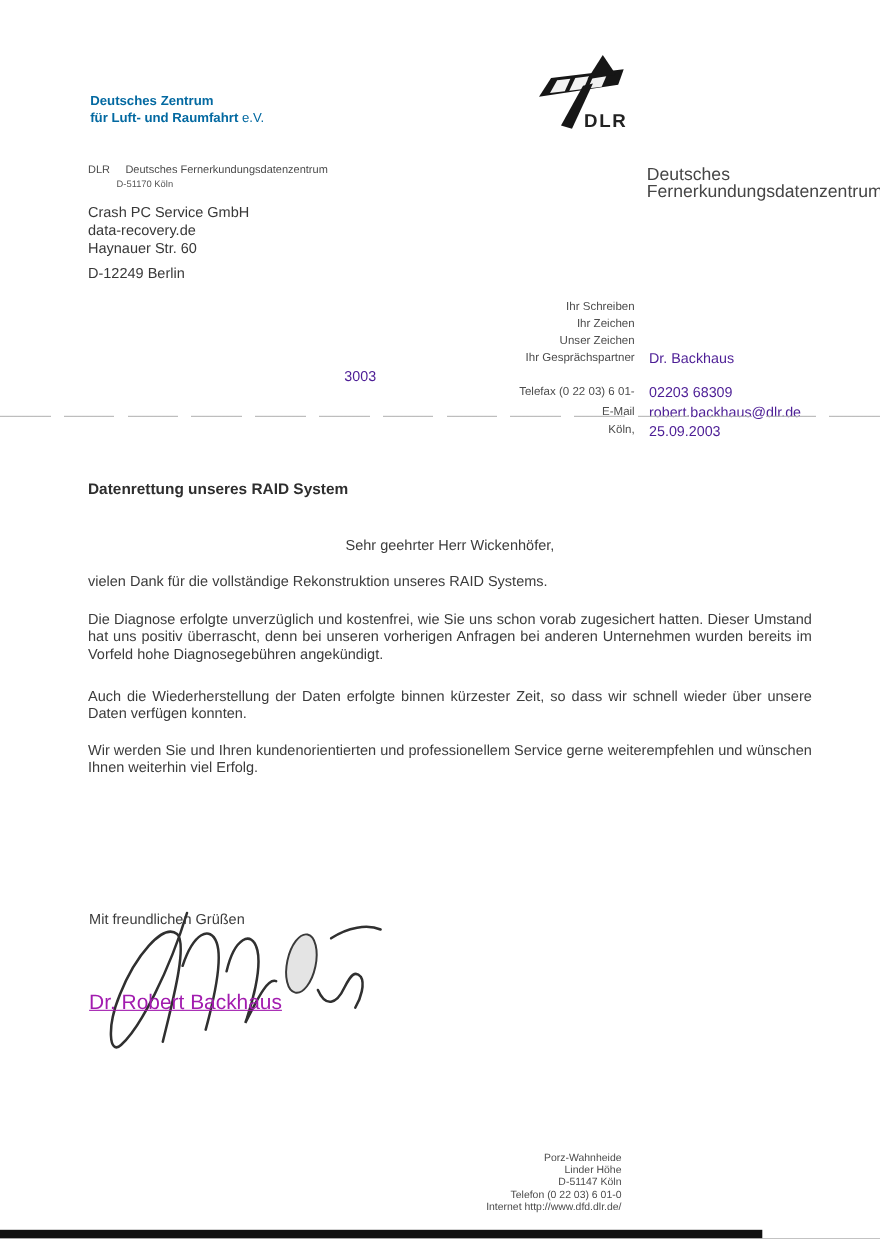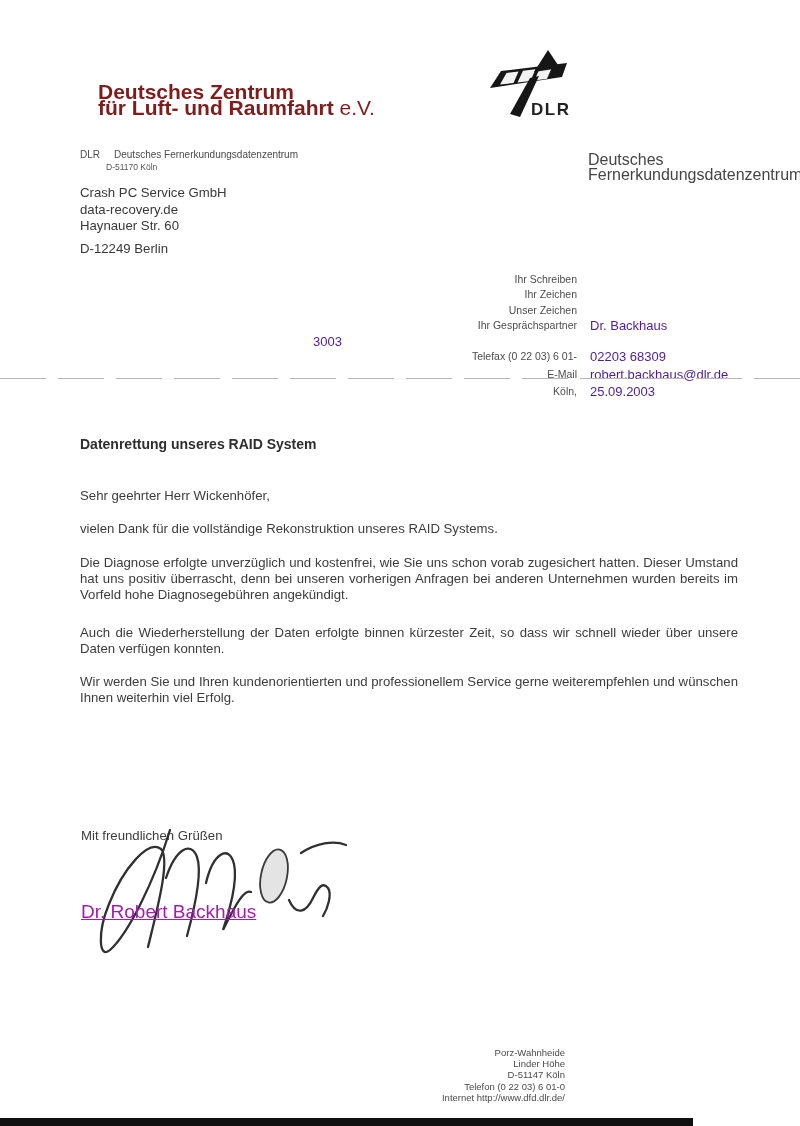--- a/index.html
+++ b/index.html
@@ -5,21 +5,21 @@
   html,body { margin:0; padding:0; background:#9a9a9a; }
   .page {
     position:relative; width:800px; height:1126px; margin:0 auto;
     background:#ffffff; overflow:hidden;
     font-family:"Liberation Sans", sans-serif;
     color:#3a3a3a;
   }
   .abs { position:absolute; }
 
   
-  .sender { left:98px; top:84px; font-size:21px; font-weight:bold; line-height:15.5px; color:#7f1d1d; }
+  .sender { left:82px; top:84px; font-size:12px; font-weight:bold; line-height:15.5px; color:#0369a1; }
   .sender .suffix { font-weight:normal; }
   .dlr-logo { left:470px; top:40px; }
 
   .return-line { left:80px; top:149px; font-size:10px; color:#4a4a4a; }
   .return-line .name { margin-left:14px; }
   .return-city { left:106px; top:162px; font-size:8.5px; color:#555; }
 
   .recipient { left:80px; top:185px; font-size:13.2px; line-height:16.5px; color:#383838; }
   .recipient .gap { margin-top:6px; }
 
@@ -33,21 +33,21 @@
   .info .lbl { width:277px; text-align:right; font-size:10.5px; color:#4c4c4c; white-space:nowrap; }
   .info .val { margin-left:13px; font-size:13px; color:#4c1d95; white-space:nowrap; }
 
   
   .fold-line { left:0; top:378px; width:800px; height:1px;
     background:repeating-linear-gradient(90deg,#b6b6b6 0 46px,rgba(182,182,182,0) 46px 58px); }
 
   .subject { left:80px; top:436px; font-size:14px; font-weight:bold; color:#2e2e2e; }
 
   .bodytxt { left:80px; width:658px; font-size:13.2px; line-height:16px; color:#3c3c3c; text-align:justify; }
-  .sal  { top:488px; text-align:left; }
+  .sal  { top:488px; text-align:center; }
   .p0   { top:521px; }
   .p1   { top:555px; }
   .p2   { top:625px; }
   .p3   { top:674px; }
 
   .closing { left:81px; top:828px; font-size:13.2px; color:#3c3c3c; }
   .signer  { left:81px; top:901px; font-size:19px; color:#a21caf;text-decoration:underline; }
   .signature { left:78px; top:812px; }
 
   .footer { left:265px; top:1047px; width:300px; text-align:right;

